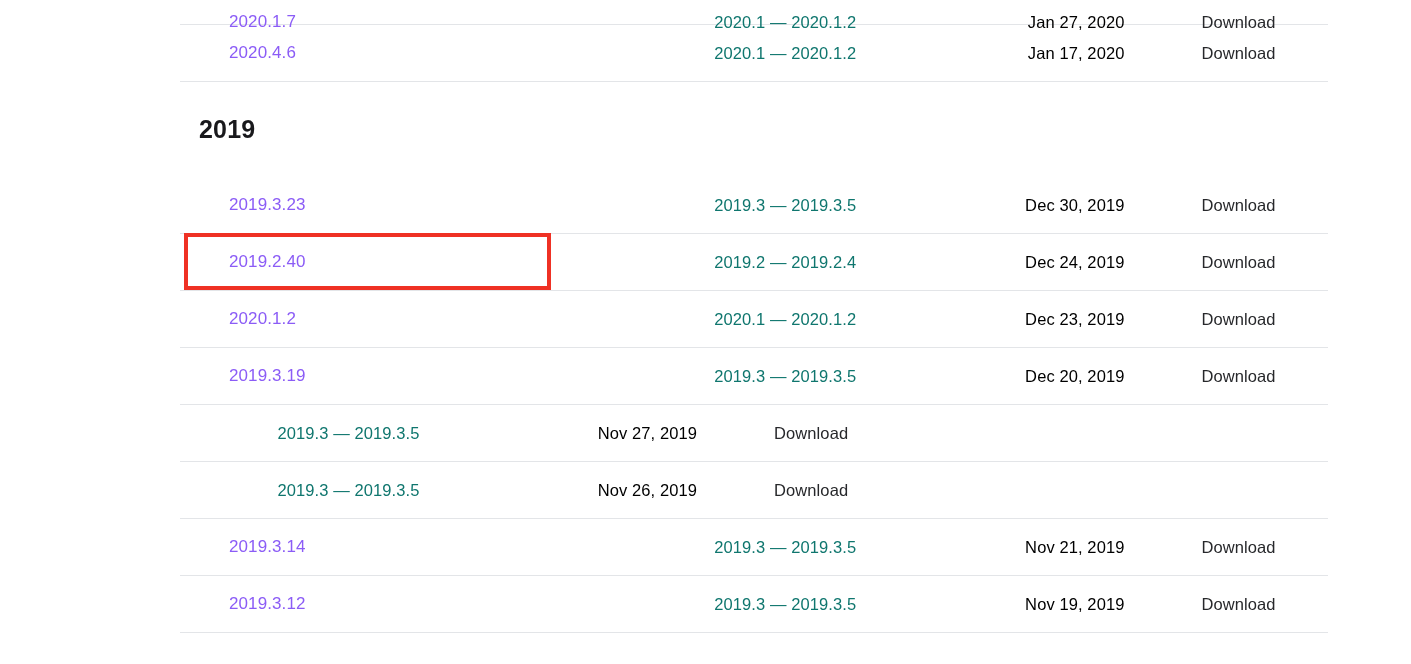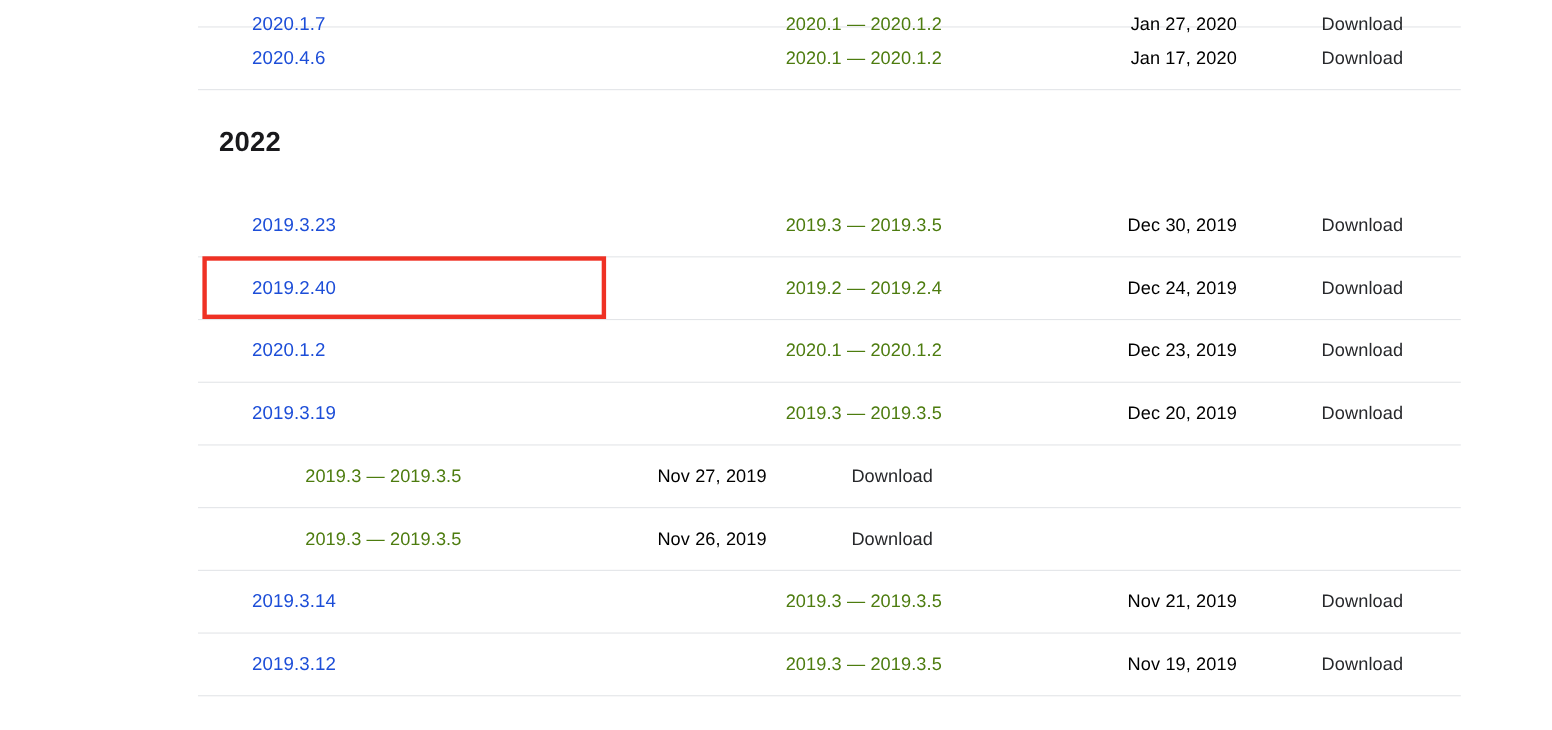--- a/index.html
+++ b/index.html
@@ -42,29 +42,29 @@
   .rel-row.partial .col-date,
   .rel-row.partial .col-download {
     transform: translateY(8px);
   }
   .col-version {
     width: 452px;
     padding-left: 49px;
     box-sizing: border-box;
   }
   .col-version a {
-    color: #1d4ed8;
+    color: #8b5cf6;
     font-size: 17px;
     text-decoration: none;
     letter-spacing: 0.1px;
   }
   .col-range {
     width: 337px;
     text-align: center;
-    color: #4d7c0f;
+    color: #0f766e;
     font-size: 16.5px;
     letter-spacing: 0.1px;
   }
   .col-date {
     width: 180px;
     text-align: right;
     color: #000000;
     font-size: 16.5px;
     letter-spacing: 0.1px;
   }
@@ -113,21 +113,21 @@
         <div class="col-range">2020.1 — 2020.1.2</div>
         <div class="col-date">Jan 27, 2020</div>
         <div class="col-download"><a>Download</a></div>
       </div>
       <div class="rel-row">
         <div class="col-version"><a>2020.4.6</a></div>
         <div class="col-range">2020.1 — 2020.1.2</div>
         <div class="col-date">Jan 17, 2020</div>
         <div class="col-download"><a>Download</a></div>
       </div>
-      <div class="year-heading">2022</div>
+      <div class="year-heading">2019</div>
       <div class="rel-row">
         <div class="col-version"><a>2019.3.23</a></div>
         <div class="col-range">2019.3 — 2019.3.5</div>
         <div class="col-date">Dec 30, 2019</div>
         <div class="col-download"><a>Download</a></div>
       </div>
       <div class="rel-row">
         <div class="col-version"><a>2019.2.40</a></div>
         <div class="col-range">2019.2 — 2019.2.4</div>
         <div class="col-date">Dec 24, 2019</div>

